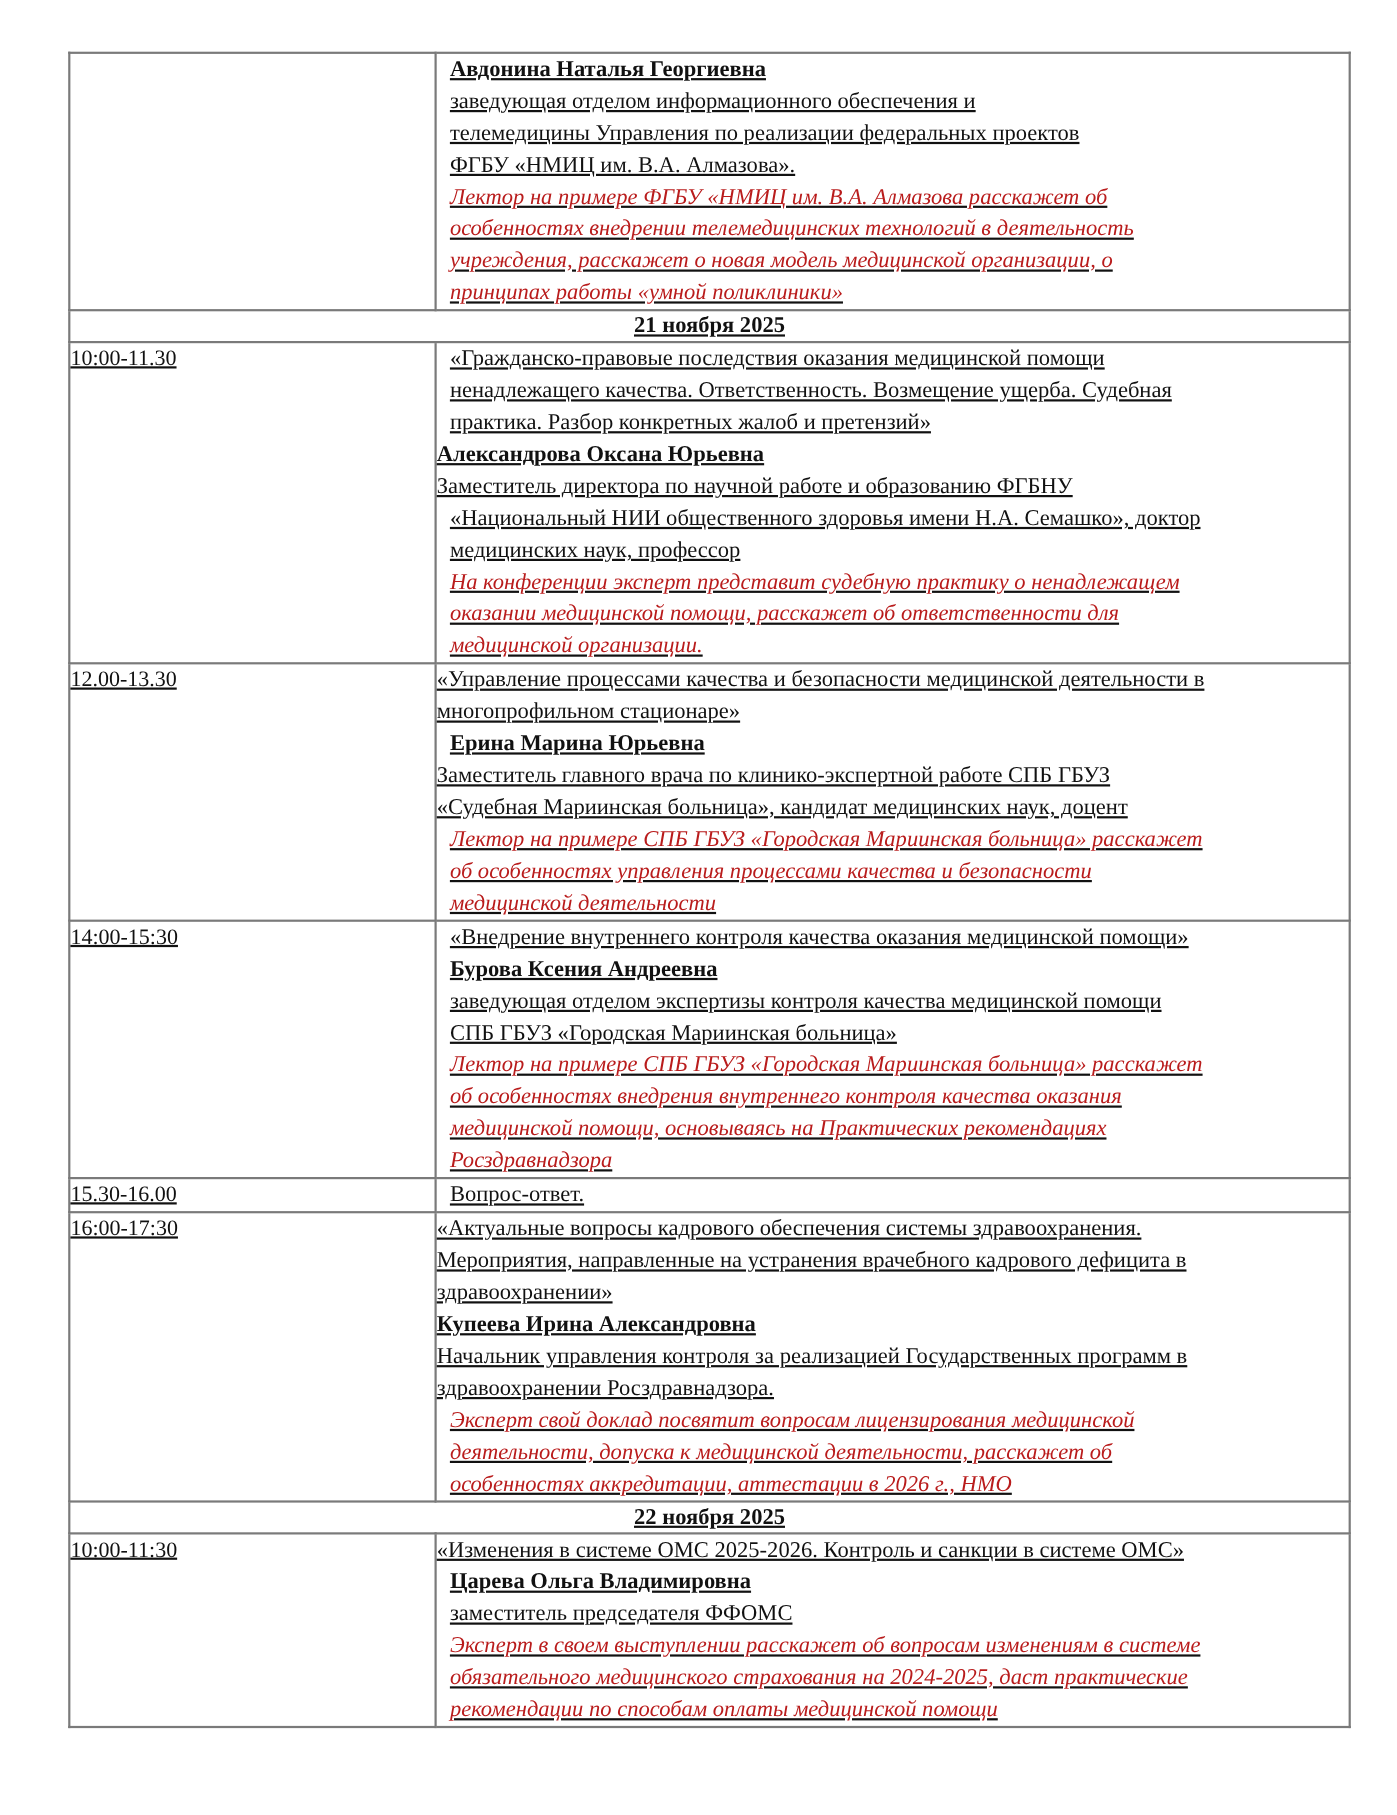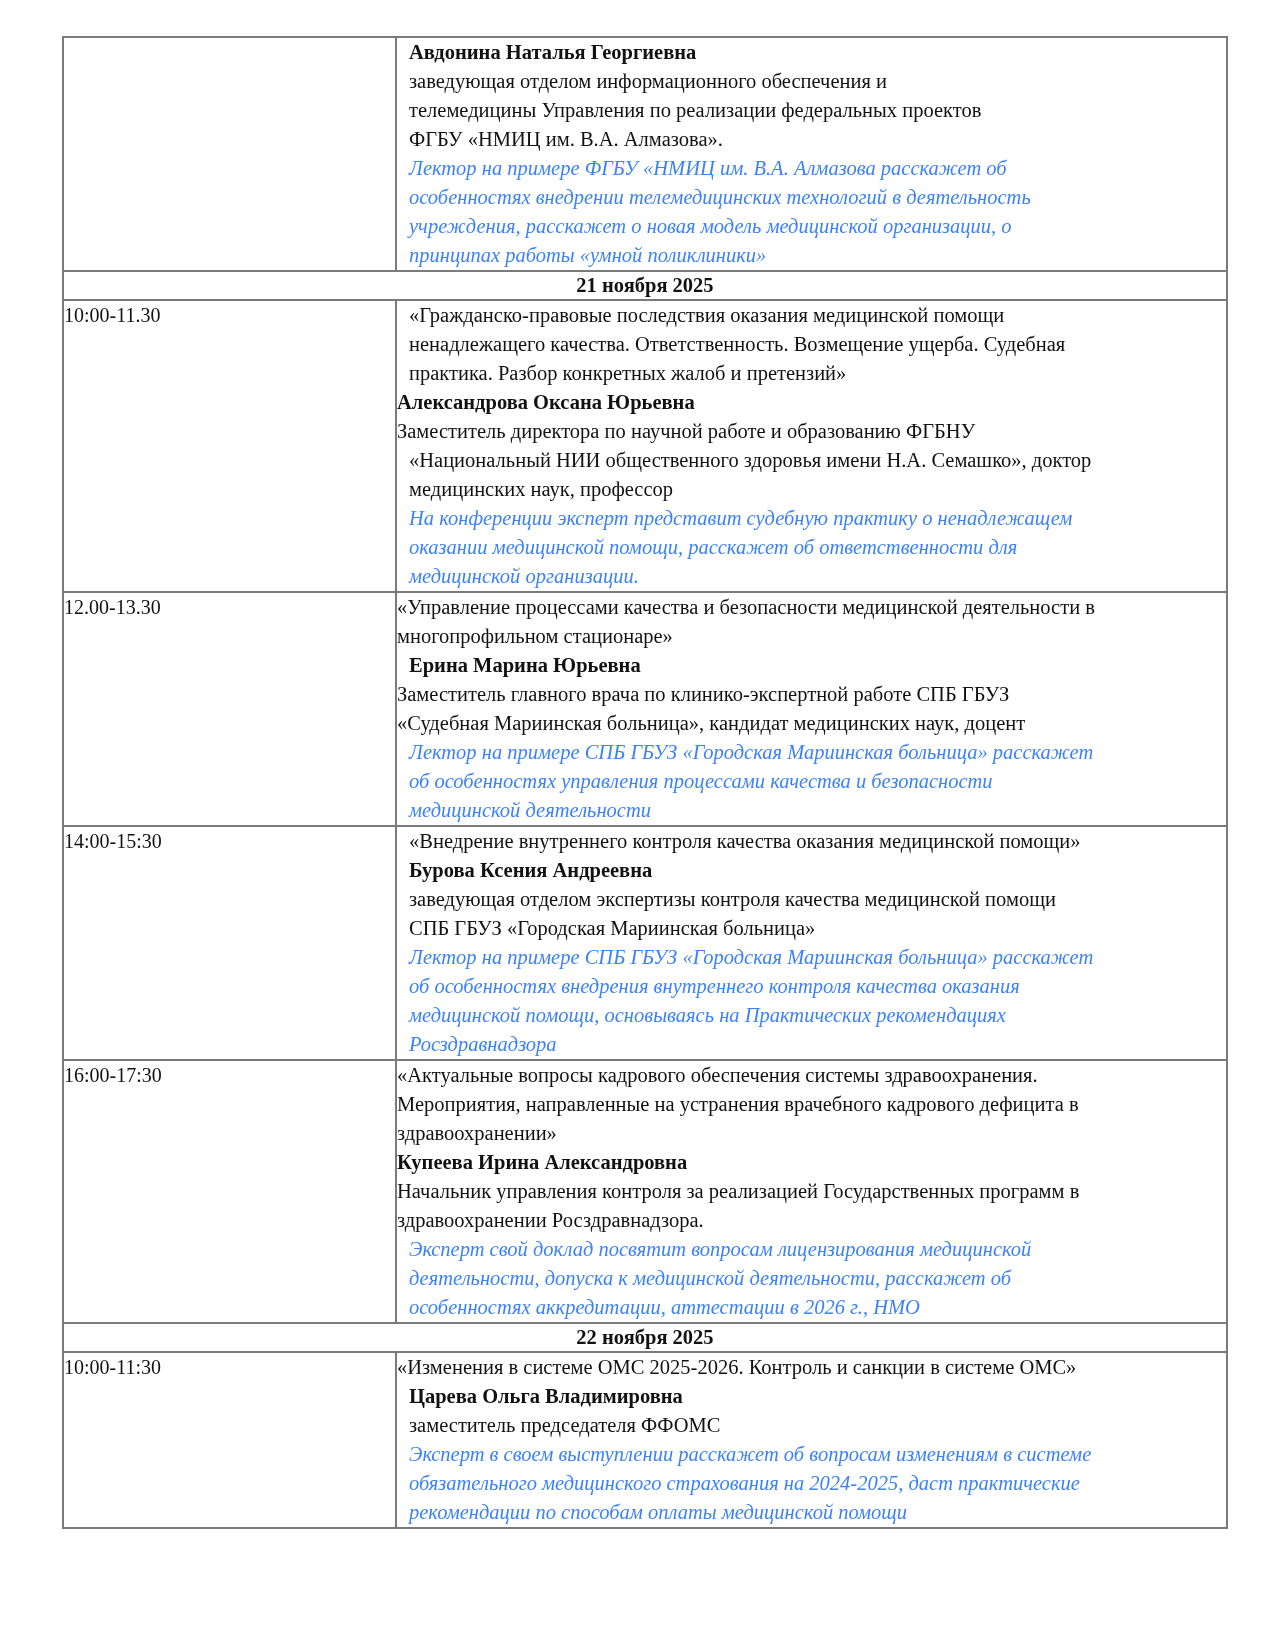--- a/index.html
+++ b/index.html
@@ -1,29 +1,29 @@
 <!DOCTYPE html>
 <html><head>
 <meta charset="utf-8">
 <style>
   html, body { margin: 0; padding: 0; background: #ffffff; }
   body { width: 1270px; height: 1650px; position: relative; overflow: hidden;
          font-family: "Liberation Serif", "DejaVu Serif", serif; color: #111; }
-  table.schedule { position: absolute; left: 62px; top: 36px; width: 1164px;
-         border-collapse: collapse; table-layout: fixed; }
+  table.schedule { position: absolute; left: 62px; top: 47px; width: 1164px;
+         border-collapse: collapse; table-layout: fixed; text-decoration: underline; }
   table.schedule td { border: 2px solid #7a7a7a; vertical-align: top; padding: 0; }
   col.c-time { width: 333px; }
   col.c-body { width: 831px; }
   .time { font-size: 20px; line-height: 29px; padding: 2px 0 0 24px; }
   .body-cell { padding: 0 10px 0 10px; font-size: 20.5px; line-height: 29px; }
   .line { display: block; }
   .ind { padding-left: 12px; }
   .ind2 { }
   .bold { font-weight: bold; }
-  .ital { font-style: italic; color: #3b82f6; }
+  .ital { font-style: italic; color: #b91c1c; }
   .date-row td { text-align: center; font-weight: bold; font-size: 20.5px; line-height: 27px; margin-top: 36px; }
   .fixed-h1 { height: 226px; }
   .qa { height: 26px; }
 </style>
 </head>
 <body>
 
 <table class="schedule">
   <colgroup>
       <col class="c-time">
@@ -88,20 +88,26 @@
       <span class="line bold ind">Бурова Ксения Андреевна</span>
       <span class="line ind">заведующая отделом экспертизы контроля качества медицинской помощи</span>
       <span class="line ind">СПБ ГБУЗ «Городская Мариинская больница»</span>
       <span class="line ital ind">Лектор на примере СПБ ГБУЗ «Городская Мариинская больница» расскажет</span>
       <span class="line ital ind">об особенностях внедрения внутреннего контроля качества оказания</span>
       <span class="line ital ind">медицинской помощи, основываясь на Практических рекомендациях</span>
       <span class="line ital ind">Росздравнадзора</span>
     </td>
   </tr>
 
+  <tr>
+    <td class="time qa">15.30-16.00</td>
+    <td class="body-cell">
+      <span class="line ind">Вопрос-ответ.</span>
+    </td>
+  </tr>
 
   <tr>
     <td class="time">16:00-17:30</td>
     <td class="body-cell">
       <span class="line">«Актуальные вопросы кадрового обеспечения системы здравоохранения.</span>
       <span class="line">Мероприятия, направленные на устранения врачебного кадрового дефицита в</span>
       <span class="line">здравоохранении»</span>
       <span class="line bold">Купеева Ирина Александровна</span>
       <span class="line">Начальник управления контроля за реализацией Государственных программ в</span>
       <span class="line">здравоохранении Росздравнадзора.</span>

